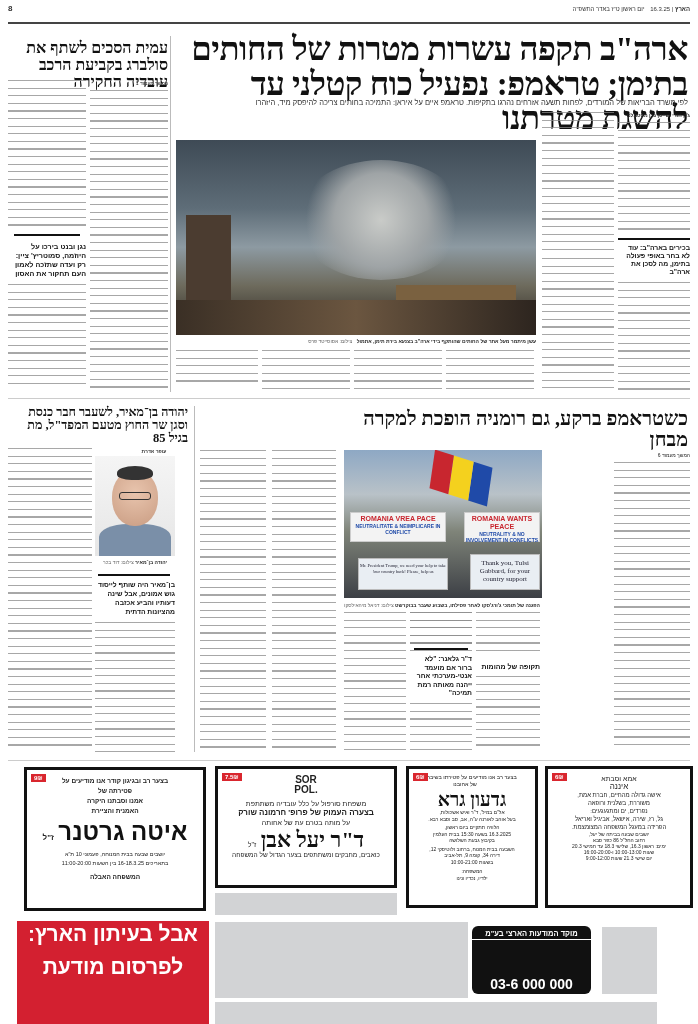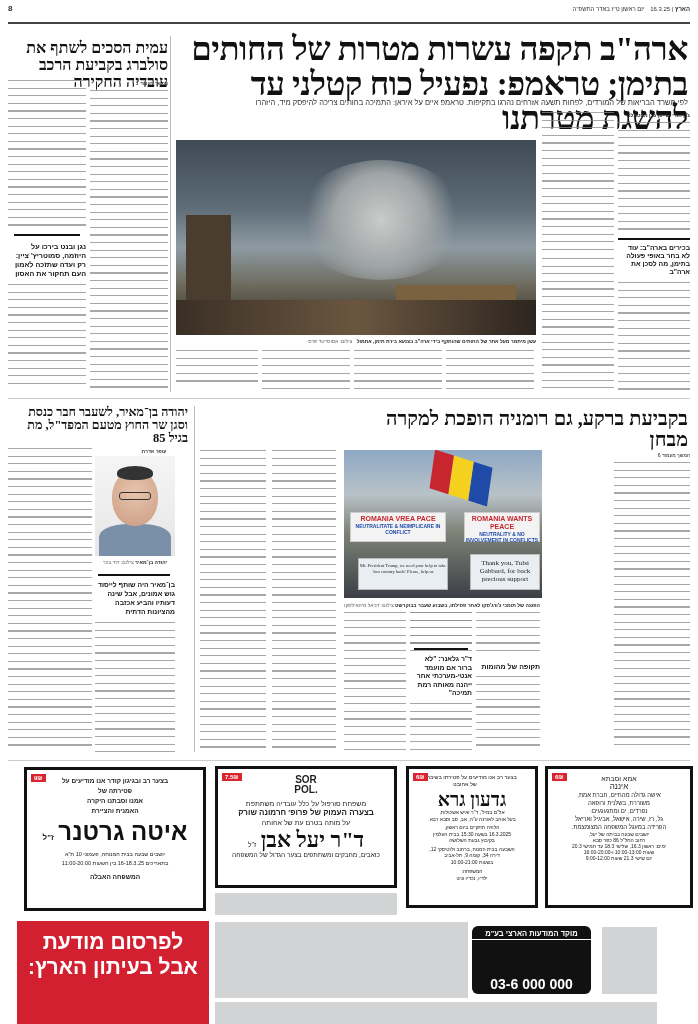--- a/index.html
+++ b/index.html
@@ -91,39 +91,39 @@
 <div class="abs hl side-hl">עמית הסכים לשתף את סולברג בקביעת הרכב עובדיה החקירה</div>
 <div class="abs txt" style="top:80px; left:90px; width:78px; height:8px; color:#222;">המשך מעמוד 1</div>
 <div class="abs lines" style="top:90px; left:90px; width:78px; height:300px;"></div>
 <div class="abs lines" style="top:80px; left:8px; width:78px; height:148px;"></div>
 <div class="abs subrule" style="top:234px; left:14px; width:66px;"></div>
 <div class="abs subhead" style="top:242px; left:8px; width:78px; font-size:7.2px; line-height:9px;">נגן ובנט בירכו על היוזמה, סמוטריץ' ציין: רק ועדה שתזכה לאמון העם תחקור את האסון</div>
 <div class="abs lines" style="top:284px; left:8px; width:78px; height:106px;"></div>
 
 <div class="abs sec-rule"></div>
 
-<div class="abs hl hl2">בקביעת ברקע, גם רומניה הופכת למקרה מבחן</div>
+<div class="abs hl hl2">כשטראמפ ברקע, גם רומניה הופכת למקרה מבחן</div>
 <div class="abs txt" style="top:452px; left:614px; width:76px; height:8px; color:#222;">המשך מעמוד 6</div>
 <div class="abs lines" style="top:462px; left:614px; width:76px; height:200px;"></div>
 <div class="abs photo2">
   <div class="flag">
     <span style="background:#1f4aa8"></span>
       <span style="background:#f4d11e"></span>
       <span style="background:#c8262f"></span>
   </div>
   <div class="banner" style="left:6px; top:62px; width:96px; height:30px;">
     <div>ROMANIA VREA PACE</div>
     <div style="color:#1f4aa8; font-size:5px; line-height:6px;">NEUTRALITATE &amp; NEIMPLICARE IN CONFLICT</div>
   </div>
   <div class="banner" style="left:120px; top:62px; width:76px; height:30px;">
     <div>ROMANIA WANTS PEACE</div>
     <div style="color:#1f4aa8; font-size:5px; line-height:6px;">NEUTRALITY &amp; NO INVOLVEMENT IN CONFLICTS</div>
   </div>
   <div class="banner2" style="left:14px; top:108px; width:90px; height:32px; font-size:4.5px; line-height:6px;">Mr. President Trump, we need your help to take our country back! Please, help us!</div>
-  <div class="banner2" style="left:126px; top:104px; width:70px; height:36px;">Thank you, Tulsi Gabbard, for back precious support</div>
+  <div class="banner2" style="left:126px; top:104px; width:70px; height:36px;">Thank you, Tulsi Gabbard, for your country support</div>
 </div>
 <div class="abs cap" style="top:602px; right:158px; width:196px; text-align:right;">
   <span>הפגנה של תומכי ג'ורג'סקו לאחר פסילתו, בשבוע שעבר בבוקרשט</span>
   <span style="font-weight:normal; color:#666;">צילום: דניאל מיהאילסקו/אי-אף-פי</span>
 </div>
 <div class="abs lines" style="top:612px; left:476px; width:64px; height:46px;"></div>
 <div class="abs subhead" style="top:662px; left:476px; width:64px; font-size:7px;">תקופה של מהומות</div>
 <div class="abs lines" style="top:676px; left:476px; width:64px; height:76px;"></div>
 <div class="abs lines" style="top:612px; left:410px; width:62px; height:140px;"></div>
 <div class="abs lines" style="top:612px; left:344px; width:62px; height:140px;"></div>
@@ -220,22 +220,22 @@
   <div style="margin-top:4px;">
     <span class="big" style="font-size:24px;">איטה גרטנר</span>
     <span class="sm" style="font-size:8px; font-weight:bold;">ז"ל</span>
   </div>
   <div class="sm" style="font-size:5.5px; line-height:9px; margin-top:6px;">יושבים שבעה בבית המנוחה, פעמוני 10 ת"א</div>
   <div class="sm" style="font-size:5.5px; line-height:9px;">בתאריכים 16-18.3.25 בין השעות 11:00-20:00</div>
   <div class="sm" style="font-size:6.5px; line-height:12px; font-weight:bold; margin-top:3px;">המשפחה האבלה</div>
 </div>
 
 <div class="abs redbox">
+  <div class="l">אבל בעיתון הארץ:</div>
   <div class="l" style="margin-top:8px;">לפרסום מודעת</div>
-  <div class="l">אבל בעיתון הארץ:</div>
 </div>
 <div class="abs grey" style="top:922px; left:215px; width:253px; height:76px;"></div>
 <div class="abs blackbox">
   <div style="font-size:7.5px; line-height:11px; margin-top:2px; border-bottom:1px solid #fff;">מוקד המודעות הארצי בע"מ</div>
   <div style="font-size:14px; line-height:20px; direction:ltr; border-bottom:1px solid #fff;margin-top:34px;">03-6 000 000</div>
   <div style="font-size:5.5px; line-height:10px;">קבלת מודעות 24 שעות לעיתון הארץ</div>
 </div>
 <div class="abs grey" style="top:927px; left:602px; width:55px; height:67px;"></div>
 <div class="abs grey" style="top:1002px; left:215px; width:442px; height:22px;"></div>
 

